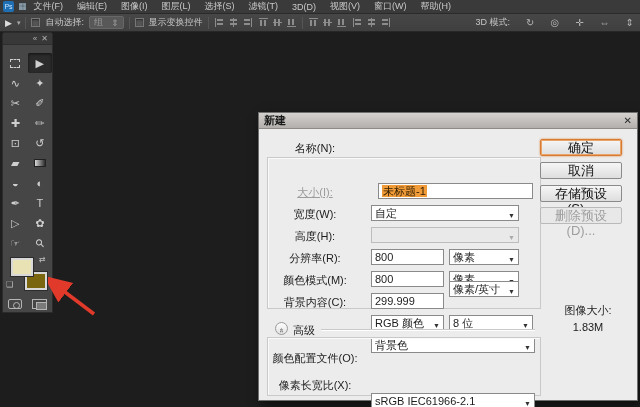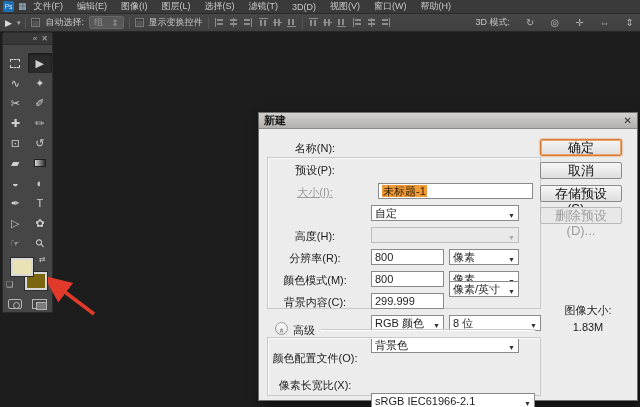--- a/index.html
+++ b/index.html
@@ -268,32 +268,32 @@
       <span class="dlg-close">✕</span>
     </div>
 
     <span class="dlabel" style="top:28px">名称(N):</span>
     <div class="field" style="left:119px; top:26px; width:155px">
       <span class="sel-text">未标题-1</span>
     </div>
 
     <div class="groupbox" style="left:8px; top:44px; width:274px; height:152px"></div>
 
-    <span class="dlabel" style="top:50px">预设(P):</span>
     <div class="combo" style="left:112px; top:48px; width:148px">
       <span>自定</span>
       <span class="arr">▼</span>
     </div>
 
     <span class="dlabel disabled" style="top:72px">大小(I):</span>
     <div class="combo disabled" style="left:112px; top:70px; width:148px">
       <span></span>
       <span class="arr">▼</span>
     </div>
 
+    <span class="dlabel" style="top:94px">宽度(W):</span>
     <div class="field" style="left:112px; top:92px; width:73px">
       <span>800</span>
     </div>
     <div class="combo" style="left:190px; top:92px; width:70px">
       <span>像素</span>
       <span class="arr">▼</span>
     </div>
 
     <span class="dlabel" style="top:116px">高度(H):</span>
     <div class="field" style="left:112px; top:114px; width:73px">
@@ -311,27 +311,27 @@
     <div class="combo" style="left:190px; top:124px; width:70px">
       <span>像素/英寸</span>
       <span class="arr">▼</span>
     </div>
 
     <span class="dlabel" style="top:160px">颜色模式(M):</span>
     <div class="combo" style="left:112px; top:158px; width:73px">
       <span>RGB 颜色</span>
       <span class="arr">▼</span>
     </div>
-    <div class="combo" style="left:190px; top:158px; width:92px">
+    <div class="combo" style="left:190px; top:158px; width:84px">
       <span>8 位</span>
       <span class="arr">▼</span>
     </div>
 
     <span class="dlabel" style="top:182px">背景内容(C):</span>
-    <div class="combo" style="left:112px; top:180px; width:148px">
+    <div class="combo" style="left:112px; top:180px; width:164px">
       <span>背景色</span>
       <span class="arr">▼</span>
     </div>
 
     <div class="adv-toggle">
       <span class="chev">«</span>
     </div>
     <span class="adv-label">高级</span>
     <div class="adv-line"></div>
 

